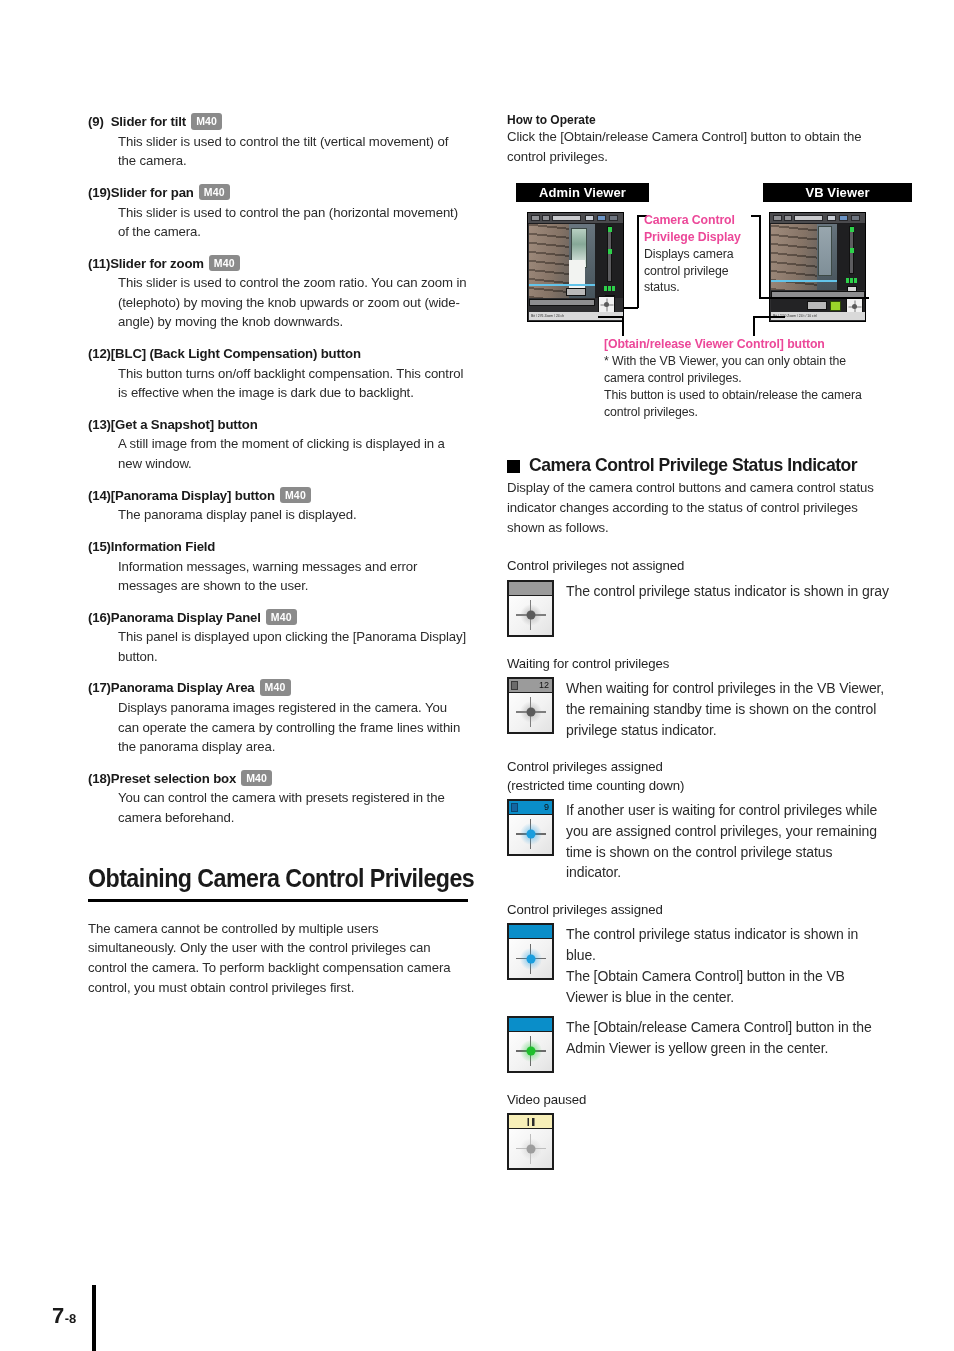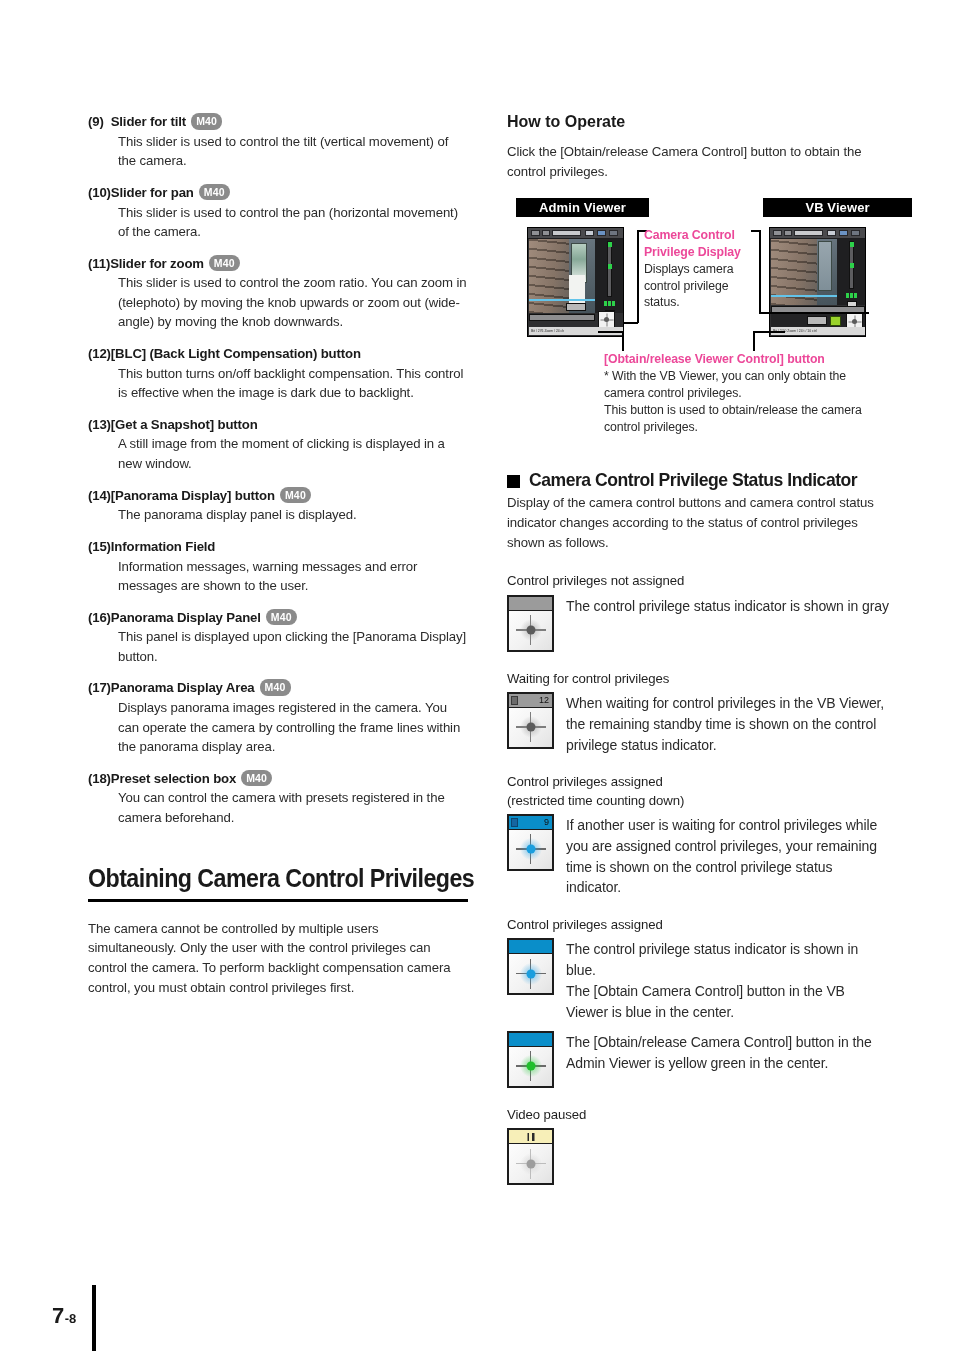--- a/index.html
+++ b/index.html
@@ -57,21 +57,21 @@
     color: #2b2b2b;
   }
   .badge-m40 {
     display: inline-block;
     background: #8b8b8b;
     color: #ffffff;
     font-size: 10.5px;
     font-weight: bold;
     line-height: 1;
     padding: 3px 5px 3px 5px;
-    border-radius: 8px;
+    border-radius: 3px;
     margin-left: 5px;
     position: relative;
     top: -1px;
     letter-spacing: 0.2px;
   }
 
   
   .chapter-head {
     margin-top: 36px;
     font-size: 25px;
@@ -88,23 +88,22 @@
   }
   .para {
     font-size: 13.2px;
     line-height: 1.49;
     letter-spacing: -0.1px;
     color: #2b2b2b;
   }
 
   
   .sub-head {
-    font-size: 16px;
+    font-size: 12px;
     font-weight: bold;
-    margin-bottom: 11px;
   }
   .sect-head {
     display: flex;
     align-items: center;
     gap: 9px;
     margin-top: 30px;
     margin-bottom: 2px;
   }
   .sect-square {
     width: 13px;
@@ -458,21 +457,21 @@
         <span class="item-num">(9)</span>
         <span class="item-num">  </span>
         <span class="item-title">Slider for tilt</span>
         <span class="badge-m40">M40</span>
       </div>
       <div class="item-body">This slider is used to control the tilt (vertical movement) of the camera.</div>
     </div>
 
     <div class="item">
       <div class="item-head">
-        <span class="item-num">(10)</span>
+        <span class="item-num">(19)</span>
         <span class="item-title">Slider for pan</span>
         <span class="badge-m40">M40</span>
       </div>
       <div class="item-body">This slider is used to control the pan (horizontal movement) of the camera.</div>
     </div>
 
     <div class="item">
       <div class="item-head">
         <span class="item-num">(11)</span>
         <span class="item-title">Slider for zoom</span>

